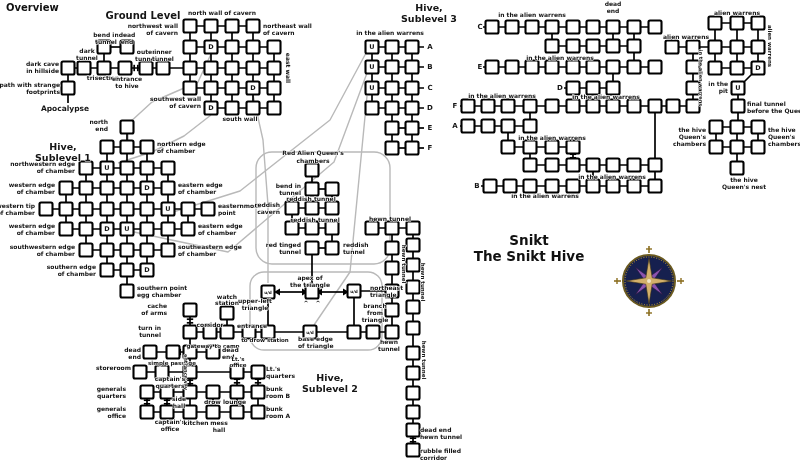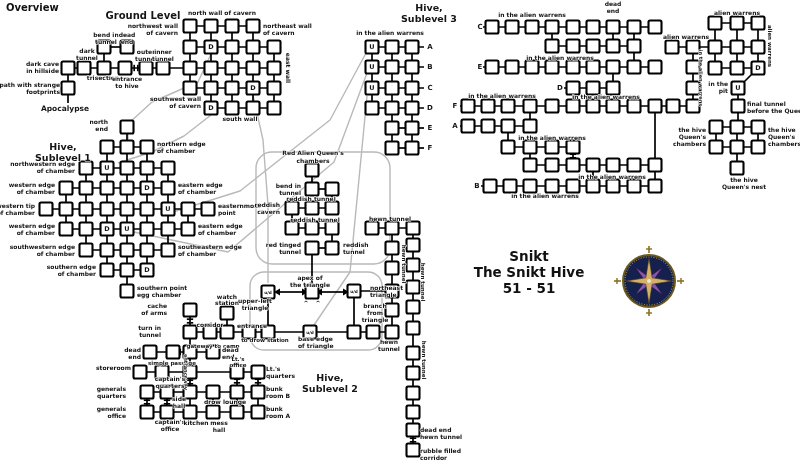--- a/index.html
+++ b/index.html
@@ -6,21 +6,21 @@
   #stage{position:relative;width:800px;height:465px;background:#ffffff;overflow:hidden;
          font-family:"DejaVu Sans",sans-serif;}
   #map-svg{position:absolute;left:0;top:0;}
   .edge{stroke:#000;stroke-width:1.7;fill:none;}
   .gray{stroke:#b9b9b9;stroke-width:1.4;fill:none;stroke-linejoin:round;}
   .room{fill:#ffffff;stroke:#000;stroke-width:2.1;}
   text{font-family:"DejaVu Sans",sans-serif;font-weight:700;fill:#151515;
        paint-order:stroke;stroke:#ffffff;stroke-width:1.1px;stroke-linejoin:round;}
   .roommark{stroke:none;}
   #overview-label{position:absolute;left:6px;top:2px;font-size:10px;font-weight:700;color:#111;}
-  #map-title{position:absolute;left:454px;top:248px;width:150px;text-align:center;
+  #map-title{position:absolute;left:454px;top:232px;width:150px;text-align:center;
              font-weight:700;color:#111;font-size:13.5px;line-height:16px;}
 </style>
 </head>
 <body>
 
 <div id="stage">
   <svg id="map-svg" width="800" height="465" viewBox="0 0 800 465">
       <polyline points="211,54 198,82 152,102 128,124 128,140" class="gray"></polyline>
       <polyline points="253,95 263,140 268,205 268,250 268,283" class="gray"></polyline>
       <polyline points="211,115 184,136 152,152 118,163" class="gray"></polyline>
@@ -602,15 +602,14 @@
         <circle cx="649" cy="281" r="24" fill="none" stroke="#c8a332" stroke-width="1" stroke-dasharray="1,1.6"></circle>
         <polygon points="662.4,267.6 653.0,281.0 662.4,294.4 649.0,285.0 635.6,294.4 645.0,281.0 635.6,267.6 649.0,277.0" fill="#8a52b0" stroke="#2b1a3e" stroke-width="0.6"></polygon>
         <polygon points="649.0,258.0 652.2,277.8 672.0,281.0 652.2,284.2 649.0,304.0 645.8,284.2 626.0,281.0 645.8,277.8" fill="#d3b06b" stroke="#3e3215" stroke-width="0.6"></polygon>
         <circle cx="649" cy="281" r="2" fill="#f0e6c8"></circle>
       </g>
     </svg>
   <div id="overview-label">Overview</div>
   <div id="map-title">
     <div>Snikt</div>
     <div>The Snikt Hive</div>
-    <div>51 - 51</div>
   </div>
 </div>
 
 </body></html>

